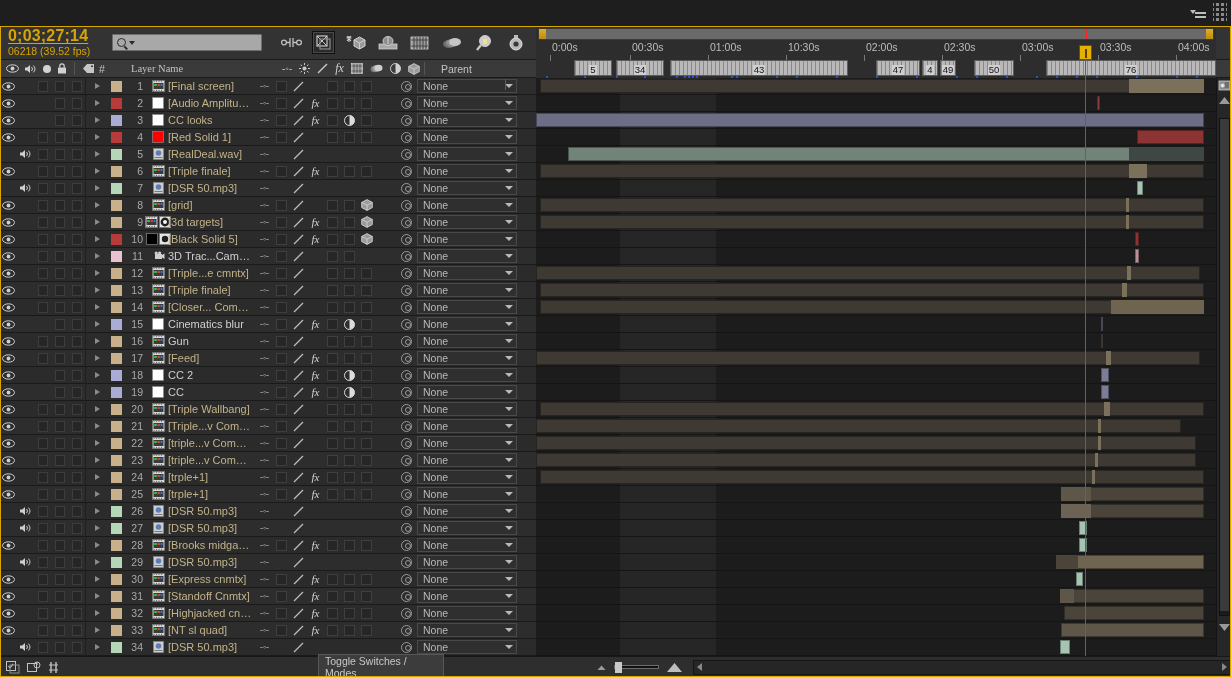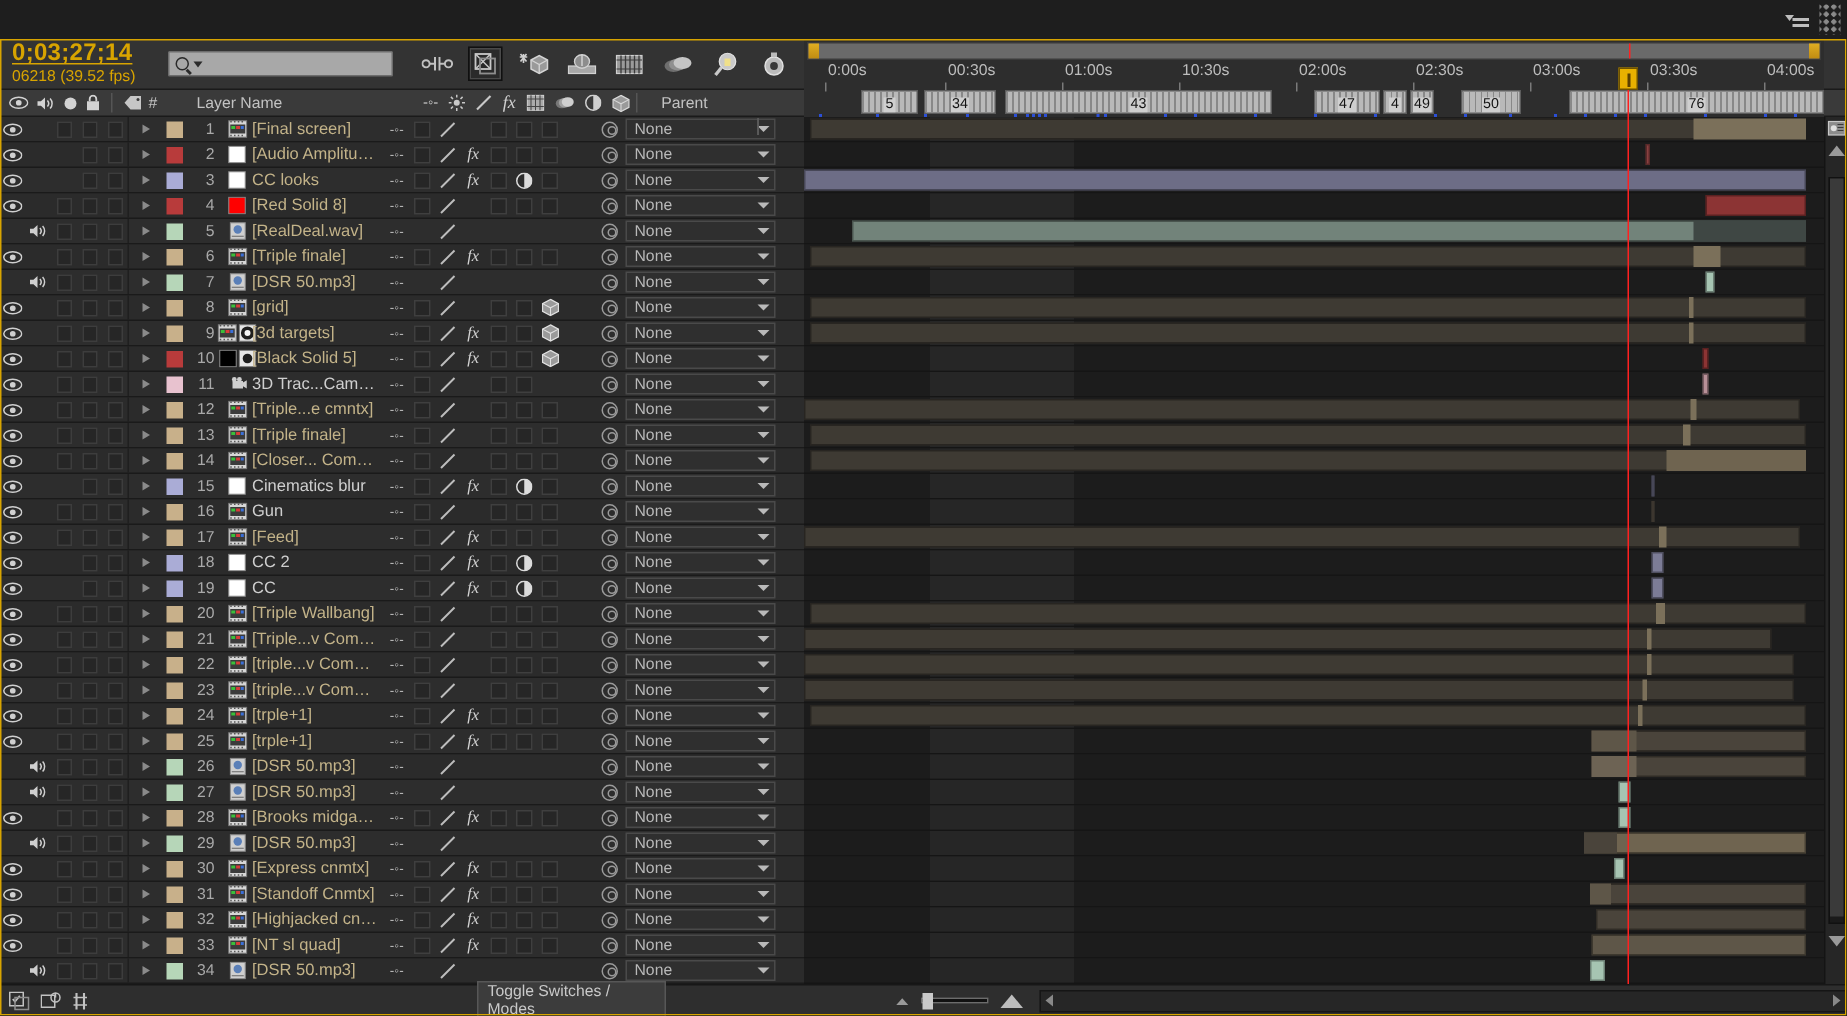--- a/index.html
+++ b/index.html
@@ -57,21 +57,21 @@
   .tbi.framed{ background:#2a2a2a; border:1px solid #101010; box-shadow:inset 0 0 0 1px #4a4a4a;}
 
   
   .colhead{ position:absolute; left:0; top:60px; width:1231px; height:18px;
             background:#3a3a3a; border-bottom:1px solid #1a1a1a;
             display:flex; align-items:center; font-size:10.5px; color:#c2c2c2; }
   .ch-av{ width:70px; display:flex; align-items:center; gap:5px; padding-left:6px;}
   .ch-sep{ width:1px; height:13px; background:#555; margin:0 4px;}
   .ch-tag{ width:20px; display:flex; justify-content:center;}
   .ch-num{ width:22px; text-align:left; }
-  .ch-name{ flex:0 0 155px; padding-left:10px; }
+  .ch-name{ flex:0 0 155px; padding-left:10px;font-family:Liberation Serif, serif; }
   .ch-sw{ flex:0 0 140px; display:flex; align-items:center; gap:7px; padding-left:6px;}
   .ch-parent{ flex:0 0 140px; padding-left:12px; }
 
   
   .left{ position:absolute; left:0; top:78px; width:536px; height:578px;
          background:#232323; overflow:hidden; }
   .right{ position:absolute; left:536px; top:78px; width:680px; height:578px;
           background:#1c1c1c; overflow:hidden; }
   .rail{ position:absolute; left:1216px; top:78px; width:15px; height:578px; background:#262626;
          border-left:1px solid #141414; }
@@ -576,21 +576,21 @@
             <span class="lcolor" style="background:#b83b3b"></span>
           </div>
           <div class="cell-num">4</div>
           <div class="cell-src">
             <span>
               <svg class="g" width="12" height="12" viewBox="0 0 12 12">
                 <rect x="0.5" y="0.5" width="11" height="11" fill="#ff0000" stroke="#888" stroke-width=".7"></rect>
               </svg>
             </span>
           </div>
-          <div class="cell-lname">[Red Solid 8]</div>
+          <div class="cell-lname">[Red Solid 1]</div>
           <div class="sw-wrap">
             <div class="sw">
               <span style="color:#bdbdbd;font-size:9px">-◦-</span>
             </div>
             <div class="sw">
               <span class="swbox"></span>
             </div>
             <div class="sw">
               <svg class="g" width="11" height="11" viewBox="0 0 11 11">
                 <path d="M1 10 L10 1" stroke="#bdbdbd" stroke-width="1.3"></path>

